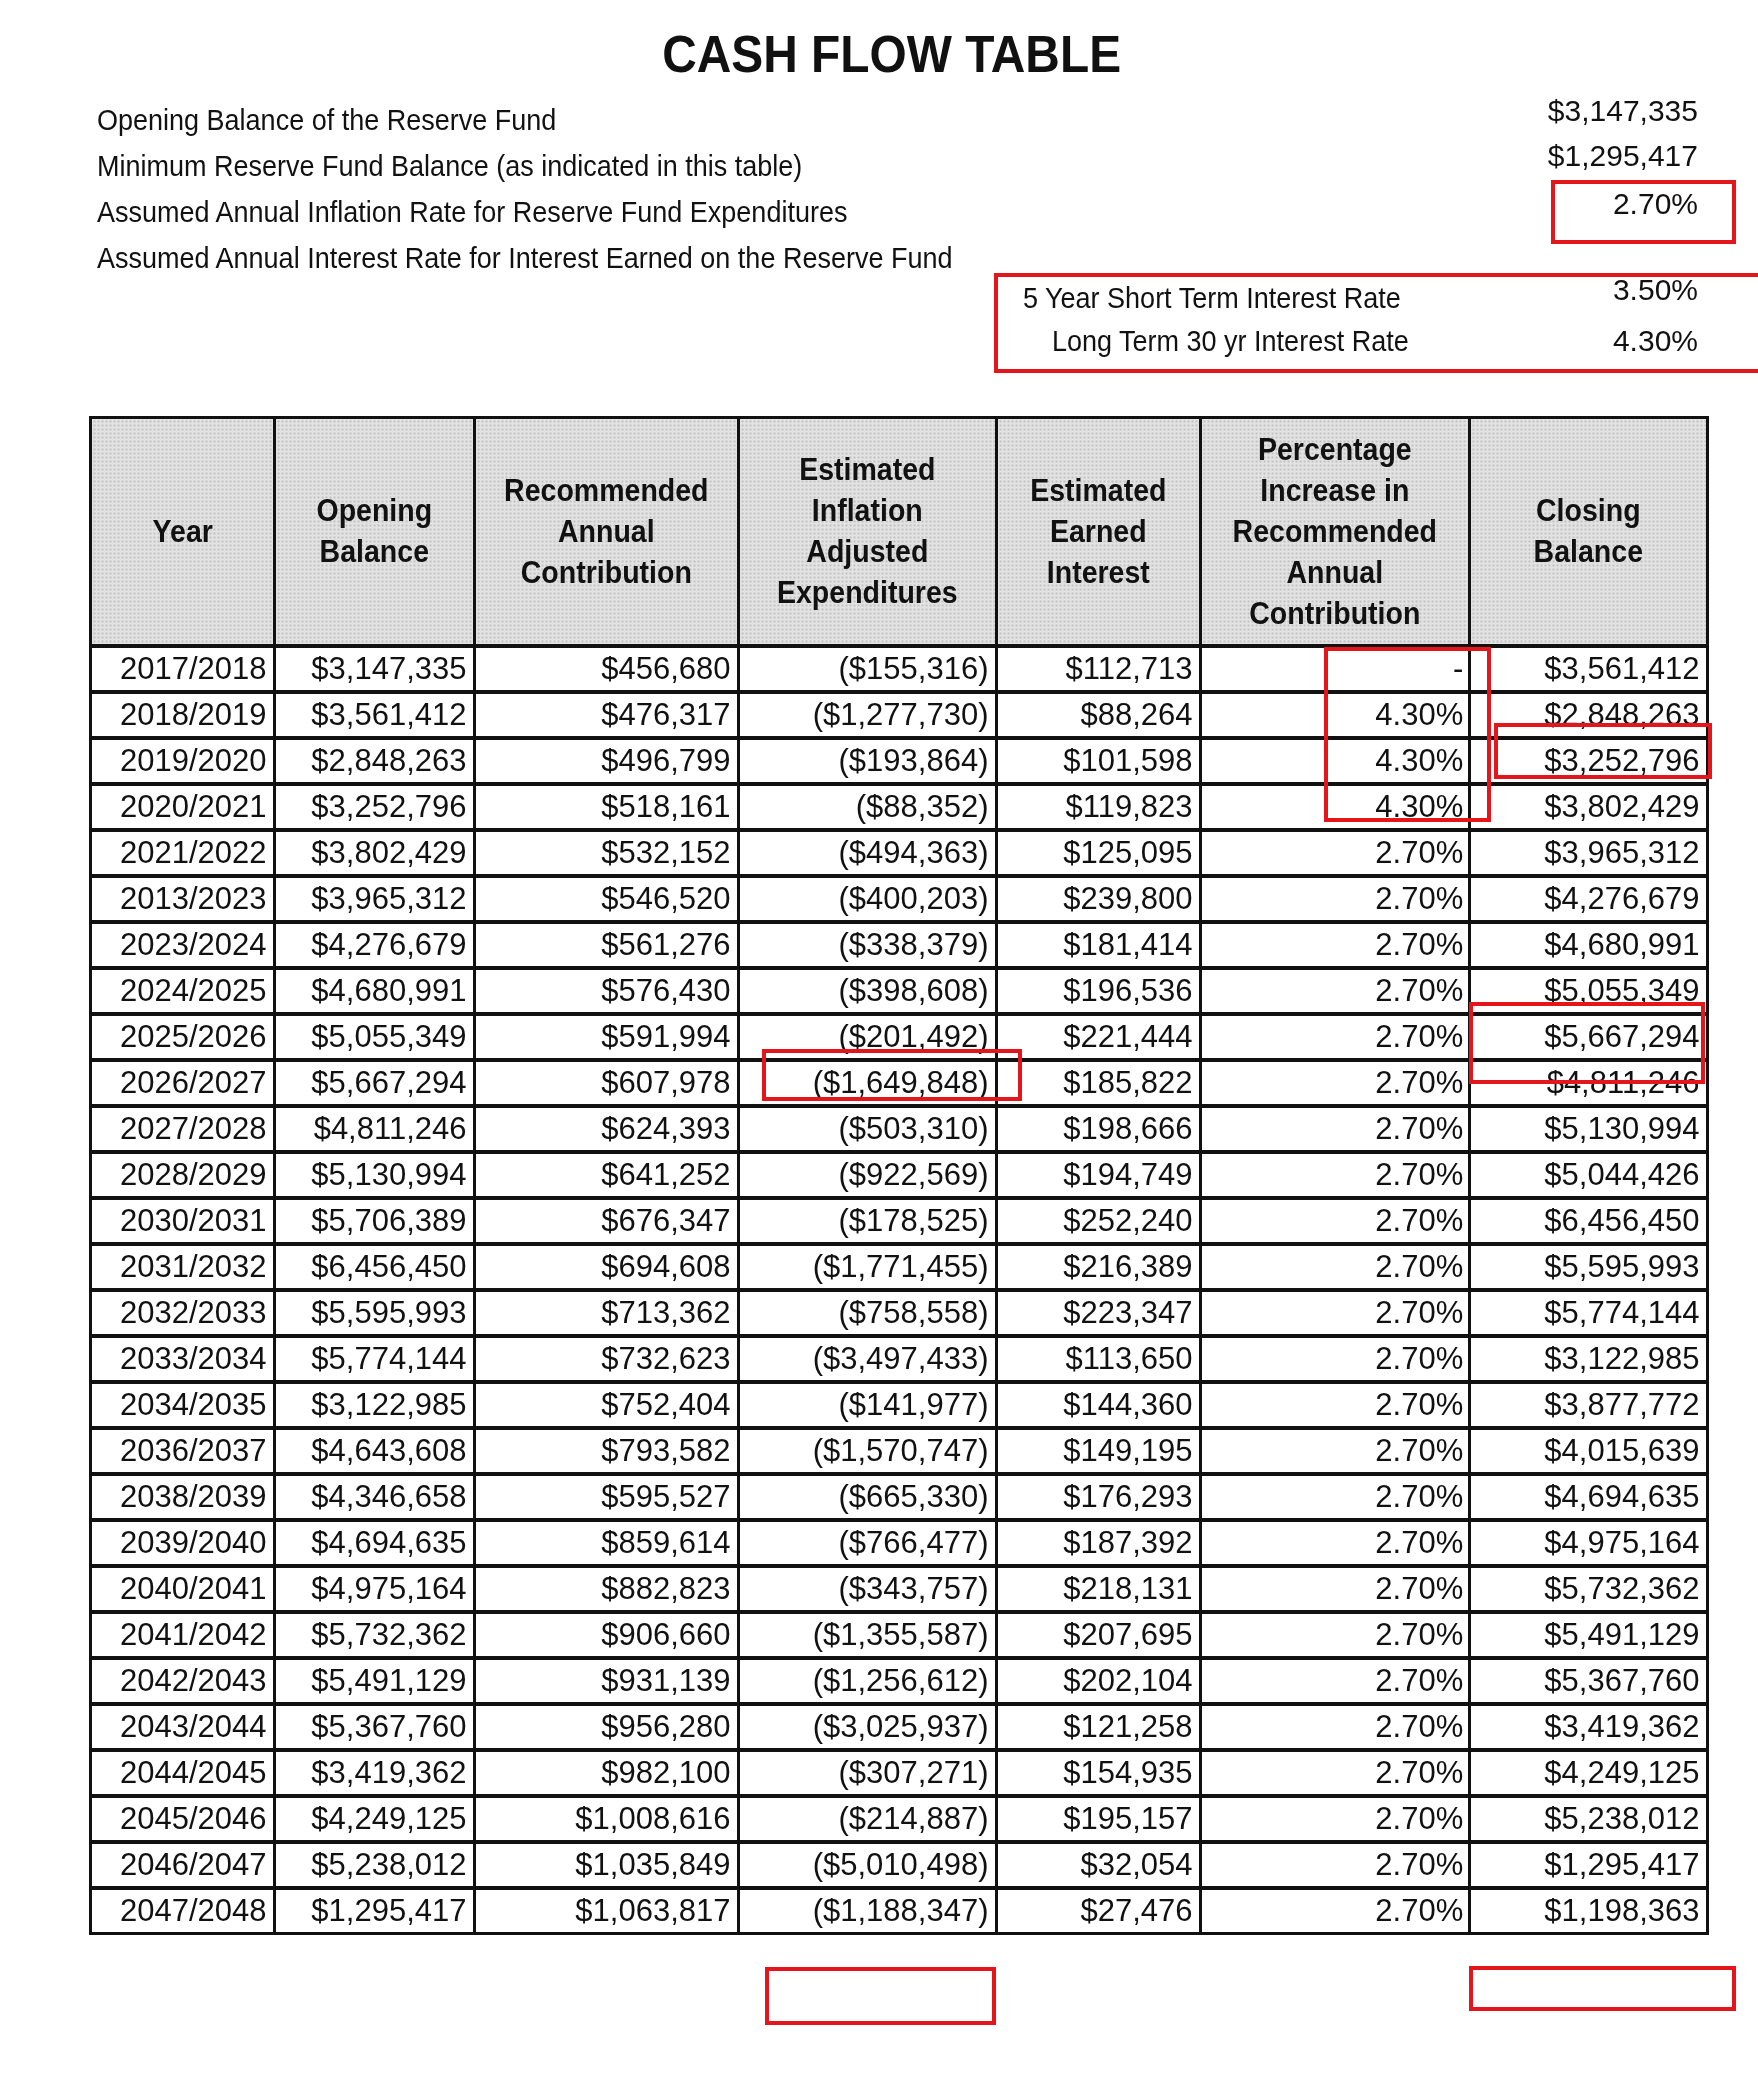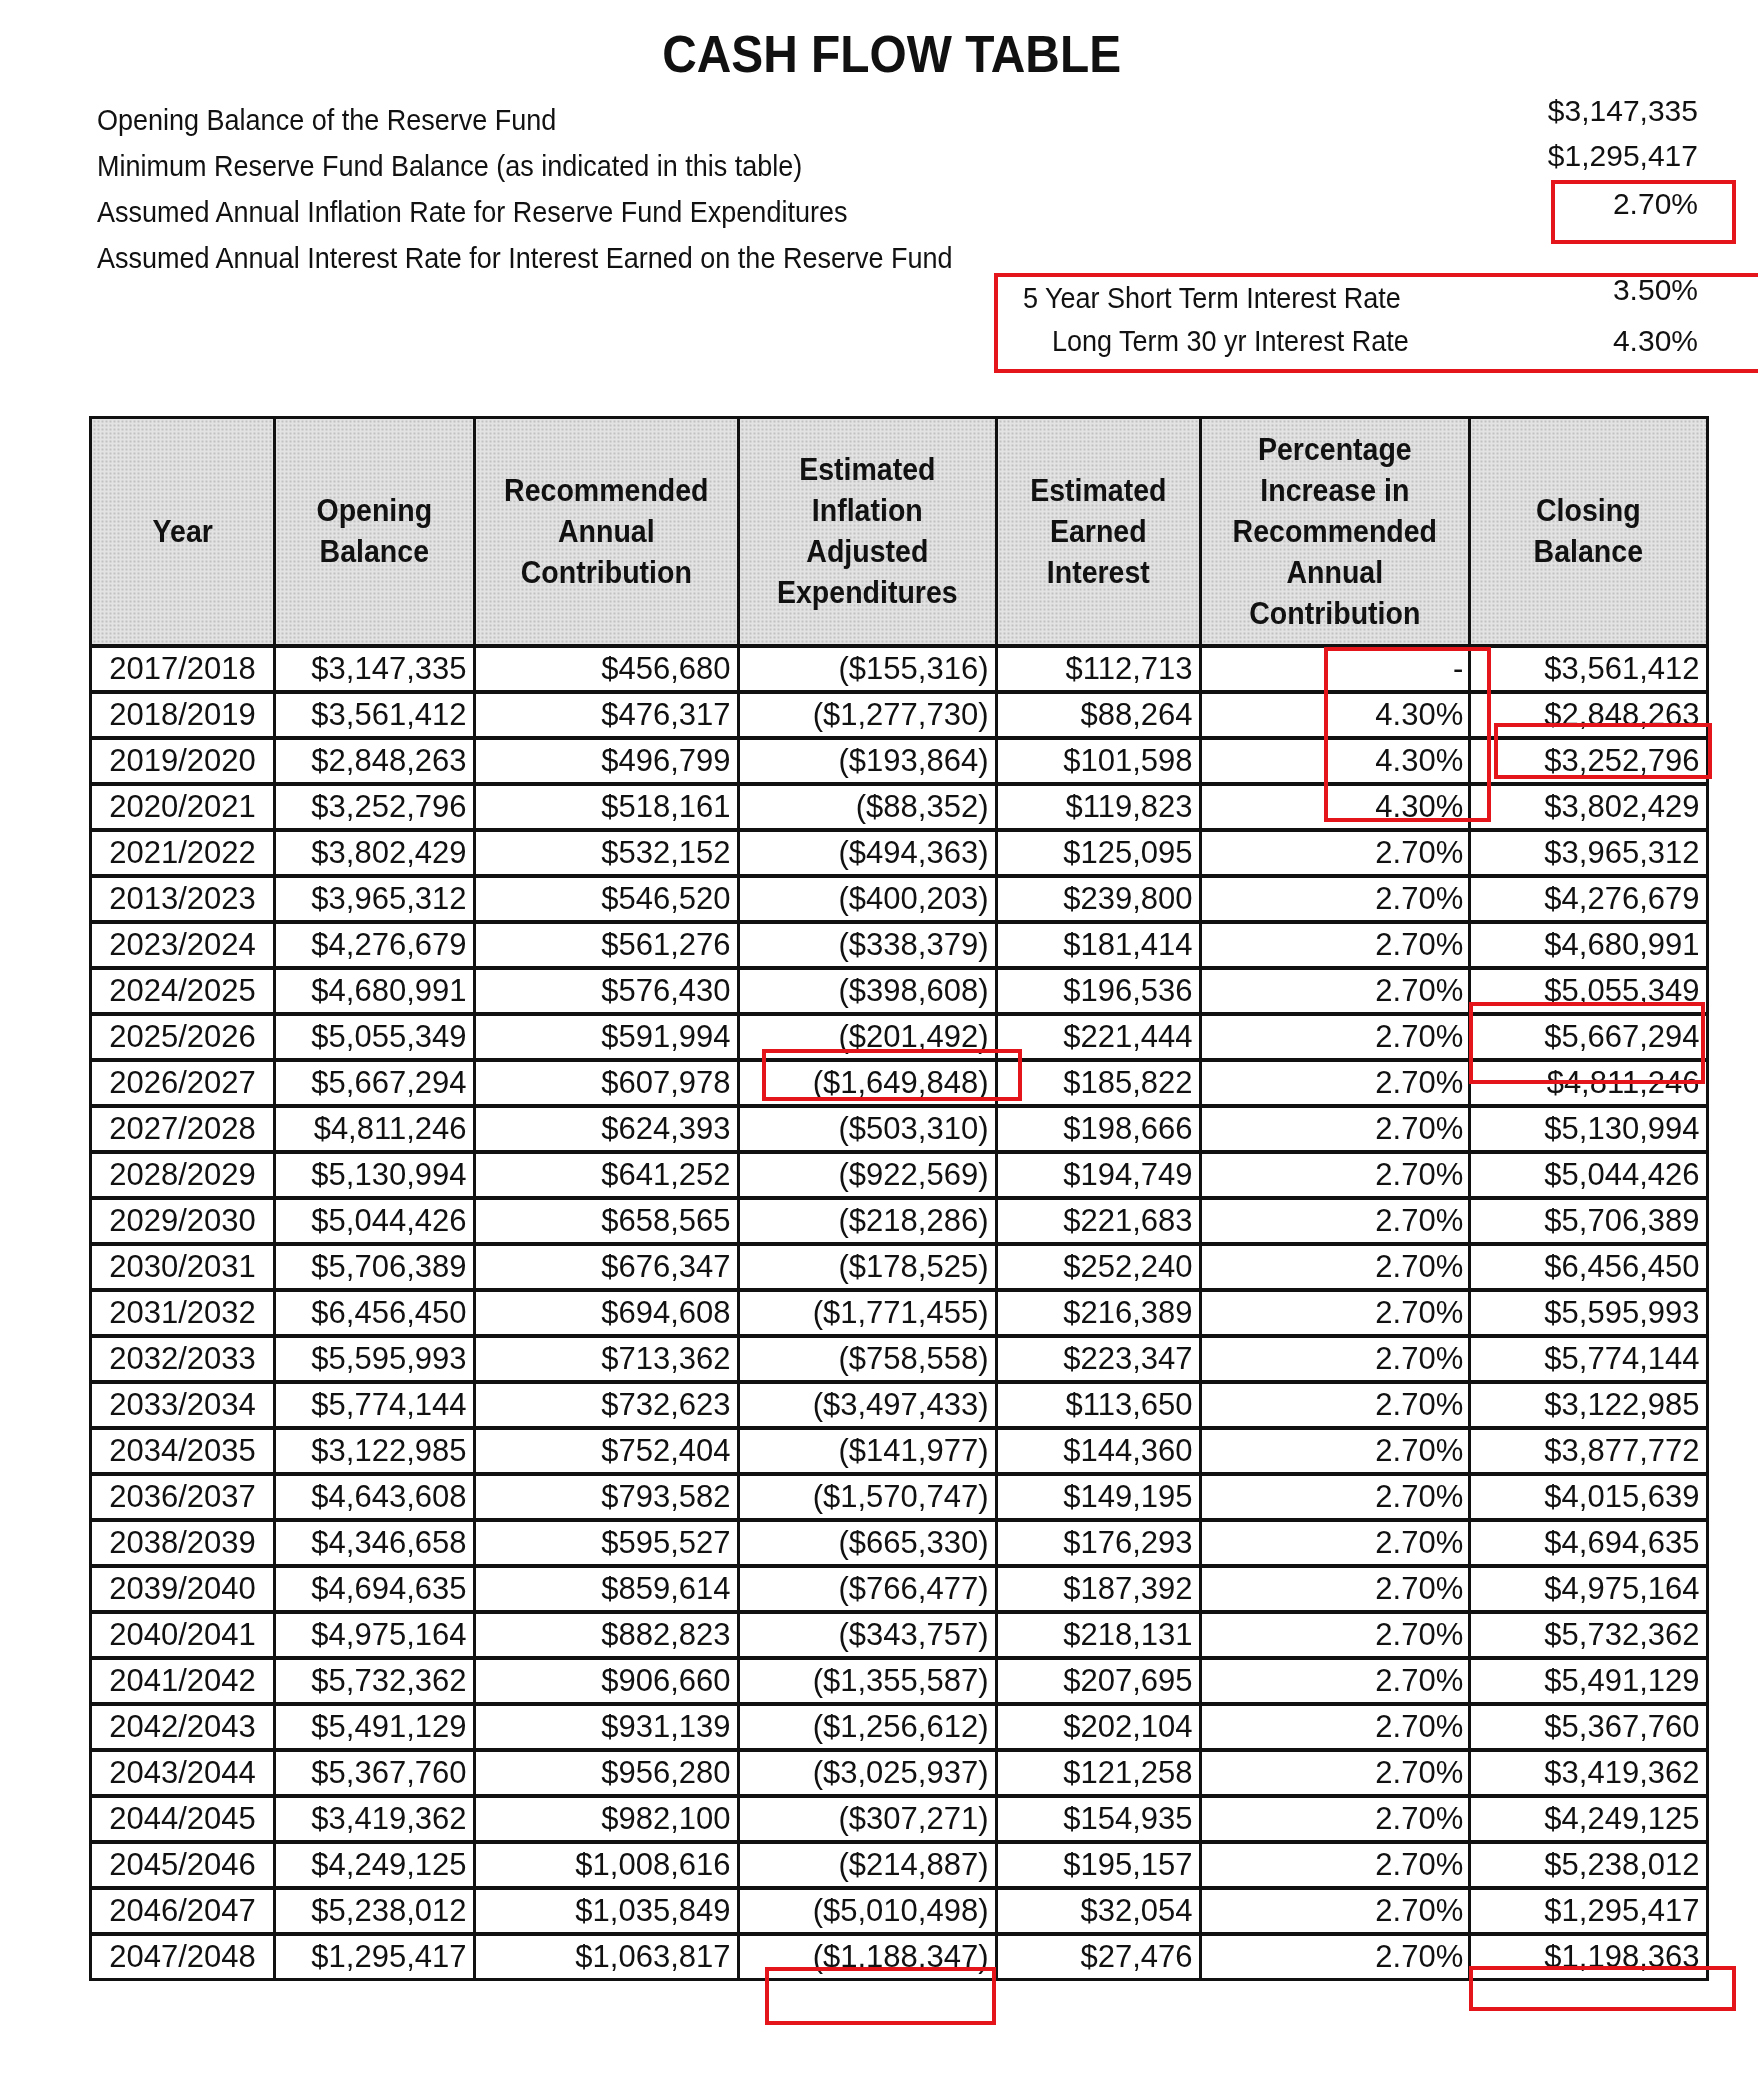--- a/index.html
+++ b/index.html
@@ -21,21 +21,21 @@
               width: 1617px; table-layout: fixed; }
   table.cft th, table.cft td { border: 3.2px solid #111; box-sizing: border-box; }
   table.cft th { background-color: #e3e3e3;
                  background-image: radial-gradient(#9a9a9a 0.6px, transparent 0.8px);
                  background-size: 4px 4px;
                  font-weight: bold; font-size: 31px; line-height: 41px; height: 228px;
                  text-align: center; vertical-align: middle; padding: 0 3.2px; }
   table.cft th .hd { display: inline-block; transform: scaleX(0.92); }
   table.cft td { font-size: 31px; height: 46px; padding: 0 6.5px; text-align: right;
                  vertical-align: middle; white-space: nowrap; line-height: 39px; }
-  table.cft td.year { text-align: center; }
+  table.cft td.year { text-align: right; }
   table.cft tr.row td { border-top-width: 4.8px; }
   table.cft td.pct { padding-right: 4.8px; }
 </style>
 </head>
 <body>
 
 <div class="title"><span>CASH FLOW TABLE</span></div>
 
 <div class="param-label" style="top:102px">Opening Balance of the Reserve Fund</div>
 <div class="param-value" style="top:93px">$3,147,335</div>
@@ -178,29 +178,20 @@
       <tr class="row">
         <td class="year">2028/2029</td>
         <td>$5,130,994</td>
         <td>$641,252</td>
         <td>($922,569)</td>
         <td>$194,749</td>
         <td class="pct">2.70%</td>
         <td>$5,044,426</td>
       </tr>
       <tr class="row">
-        <td class="year">2029/2030</td>
-        <td>$5,044,426</td>
-        <td>$658,565</td>
-        <td>($218,286)</td>
-        <td>$221,683</td>
-        <td class="pct">2.70%</td>
-        <td>$5,706,389</td>
-      </tr>
-      <tr class="row">
         <td class="year">2030/2031</td>
         <td>$5,706,389</td>
         <td>$676,347</td>
         <td>($178,525)</td>
         <td>$252,240</td>
         <td class="pct">2.70%</td>
         <td>$6,456,450</td>
       </tr>
       <tr class="row">
         <td class="year">2031/2032</td>

